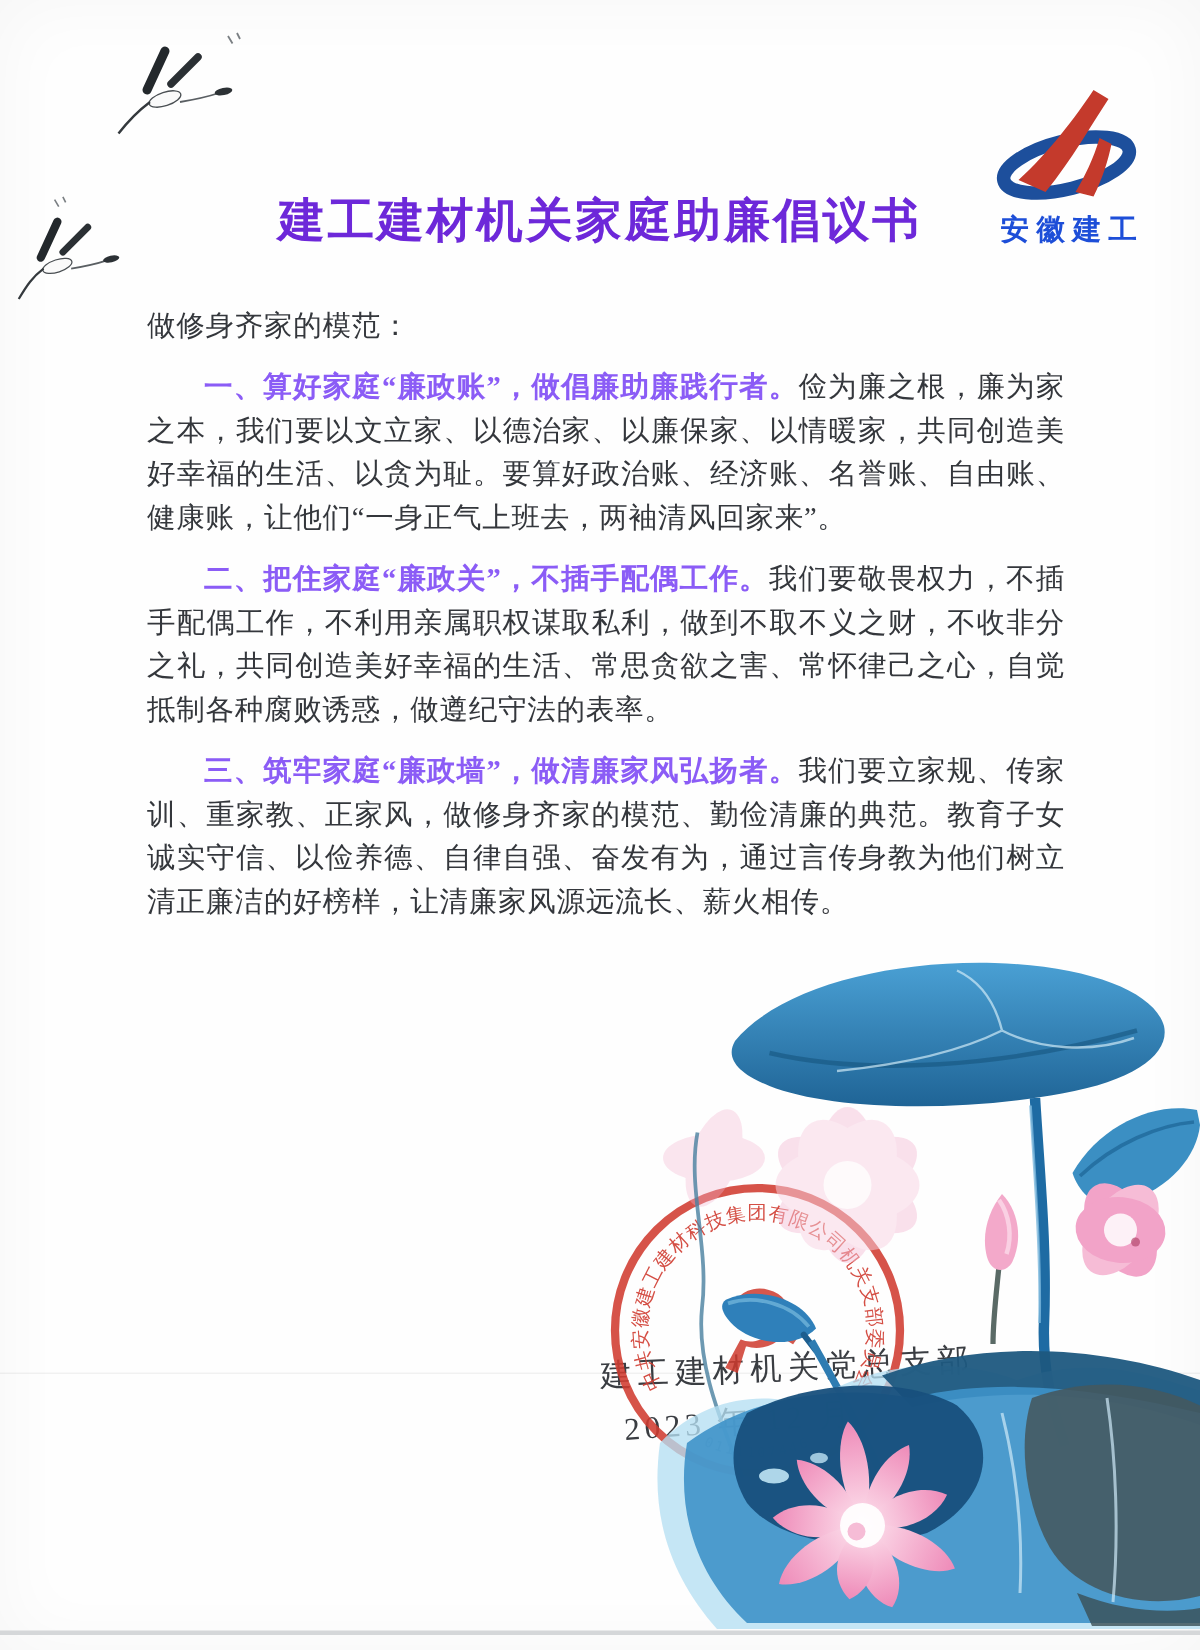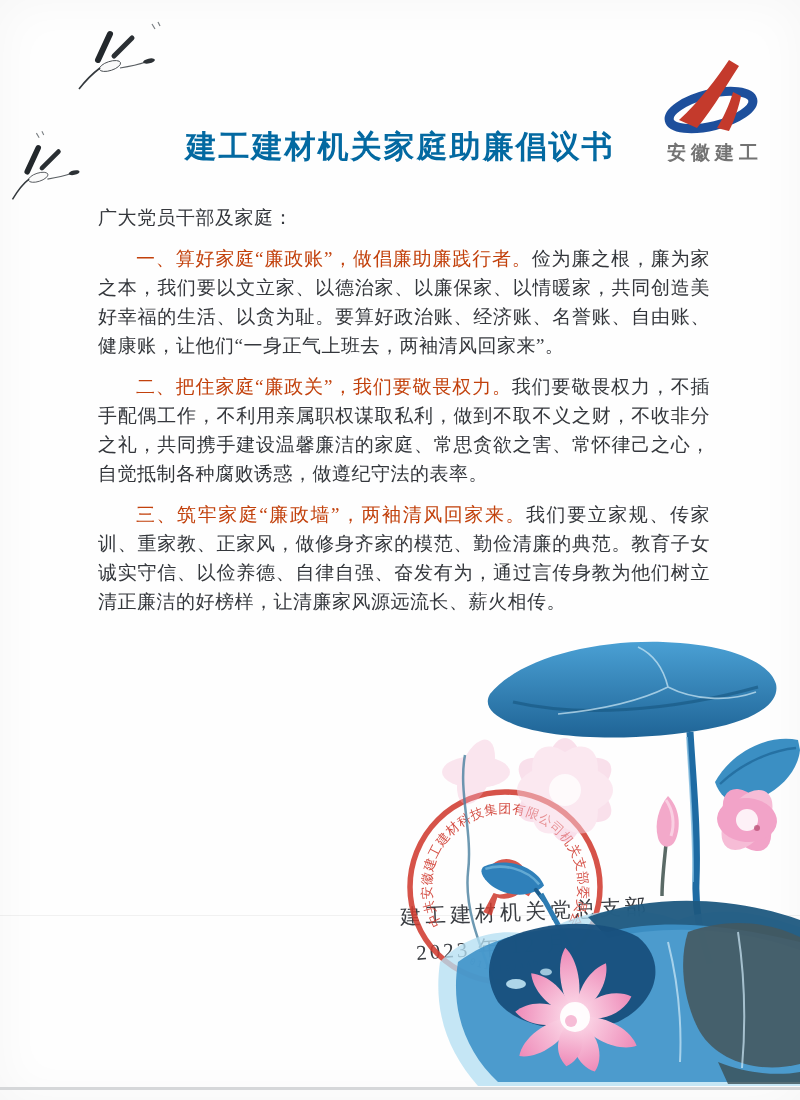--- a/index.html
+++ b/index.html
@@ -1,32 +1,32 @@
 <!DOCTYPE html>
 <html><head>
 <meta charset="utf-8">
 <style>
   * { margin:0; padding:0; box-sizing:border-box; }
   html,body { width:800px; height:1100px; background:#ffffff; }
   body { font-family:"Liberation Serif","DejaVu Serif",serif; position:relative; overflow:hidden; }
   .page { position:absolute; inset:0; background:#fefefe; box-shadow: inset 0 0 50px rgba(0,0,0,0.035); }
 
   .title { position:absolute; top:126px; left:0; width:800px; text-align:center;
-           font-size:31px; font-weight:700; letter-spacing:2px; color:#0369a1; }
+           font-size:31px; font-weight:700; letter-spacing:2px; color:#6d28d9; }
 
   .logo { position:absolute; top:58px; left:648px; width:134px; }
   .logo svg { display:block; margin:0 auto; }
   .logo-label { margin-top:2px; text-align:center; font-weight:700; font-size:19px;
-                letter-spacing:5px; color:#737373; font-family:Liberation Serif, serif; }
+                letter-spacing:5px; color:#1d4ed8; font-family:Liberation Serif, serif; }
 
   .content { position:absolute; top:203px; left:98px; width:612px; z-index:2;
              font-size:19px; line-height:29px; color:#34373c; text-align:justify; letter-spacing:0.5px; }
   .salutation { margin-bottom:12px; }
   .para { text-indent:2em; margin-bottom:12px; }
-  .para .lead { font-weight:400; color:#c2410c; }
+  .para .lead { font-weight:700; color:#8b5cf6; }
 
   .cranes { position:absolute; top:14px; left:4px; z-index:1; }
 
   .sign-block { position:absolute; z-index:3; color:#3a3d42; }
   .signature { top:897px; left:400px; width:280px; font-size:21px; letter-spacing:4px;
                transform:rotate(-2.5deg); }
   .datetext  { top:932px; left:416px; width:200px; font-size:21px; letter-spacing:3px;
                transform:rotate(-4deg); }
 
   .stamp { position:absolute; top:780px; left:398px; width:214px; height:214px; z-index:4; }
@@ -68,24 +68,24 @@
       <ellipse cx="56" cy="52" rx="43" ry="16" transform="rotate(-14 56 52)" fill="none" stroke="#1d4f9c" stroke-width="9"></ellipse>
       <path d="M74,2 C62,20 44,44 24,62 L42,70 C60,48 72,26 84,8 Z" fill="#c43a2c"></path>
       <path d="M78,34 C74,48 68,60 62,70 L74,73 C80,61 84,48 86,38 Z" fill="#c43a2c"></path>
     </svg>
     <div class="logo-label">安徽建工</div>
   </div>
 
   <h1 class="title">建工建材机关家庭助廉倡议书</h1>
 
   <div class="content">
-    <p class="salutation">广大党员干部及家庭：</p>
+    <p class="salutation">做修身齐家的模范：</p>
     <p class="para"><b class="lead">一、算好家庭“廉政账”，做倡廉助廉践行者。</b><span>俭为廉之根，廉为家之本，我们要以文立家、以德治家、以廉保家、以情暖家，共同创造美好幸福的生活、以贪为耻。要算好政治账、经济账、名誉账、自由账、健康账，让他们“一身正气上班去，两袖清风回家来”。</span></p>
-    <p class="para"><b class="lead">二、把住家庭“廉政关”，我们要敬畏权力。</b><span>我们要敬畏权力，不插手配偶工作，不利用亲属职权谋取私利，做到不取不义之财，不收非分之礼，共同携手建设温馨廉洁的家庭、常思贪欲之害、常怀律己之心，自觉抵制各种腐败诱惑，做遵纪守法的表率。</span></p>
-    <p class="para"><b class="lead">三、筑牢家庭“廉政墙”，两袖清风回家来。</b><span>我们要立家规、传家训、重家教、正家风，做修身齐家的模范、勤俭清廉的典范。教育子女诚实守信、以俭养德、自律自强、奋发有为，通过言传身教为他们树立清正廉洁的好榜样，让清廉家风源远流长、薪火相传。</span></p>
+    <p class="para"><b class="lead">二、把住家庭“廉政关”，不插手配偶工作。</b><span>我们要敬畏权力，不插手配偶工作，不利用亲属职权谋取私利，做到不取不义之财，不收非分之礼，共同创造美好幸福的生活、常思贪欲之害、常怀律己之心，自觉抵制各种腐败诱惑，做遵纪守法的表率。</span></p>
+    <p class="para"><b class="lead">三、筑牢家庭“廉政墙”，做清廉家风弘扬者。</b><span>我们要立家规、传家训、重家教、正家风，做修身齐家的模范、勤俭清廉的典范。教育子女诚实守信、以俭养德、自律自强、奋发有为，通过言传身教为他们树立清正廉洁的好榜样，让清廉家风源远流长、薪火相传。</span></p>
   </div>
 
   <div class="sign-block signature">建工建材机关党总支部</div>
   <div class="sign-block datetext">2023 年 12 月</div>
 
   <svg class="stamp" viewBox="0 0 214 214">
     <circle cx="107" cy="107" r="95" fill="none" stroke="#d03b30" stroke-width="5.5" opacity="0.88"></circle>
     <defs>
       <path id="arcPath" d="M43,144 A74,74 0 1 1 171,144" fill="none"></path>
       <path id="serialPath" d="M34,149 A84,84 0 0 0 180,149" fill="none"></path>

